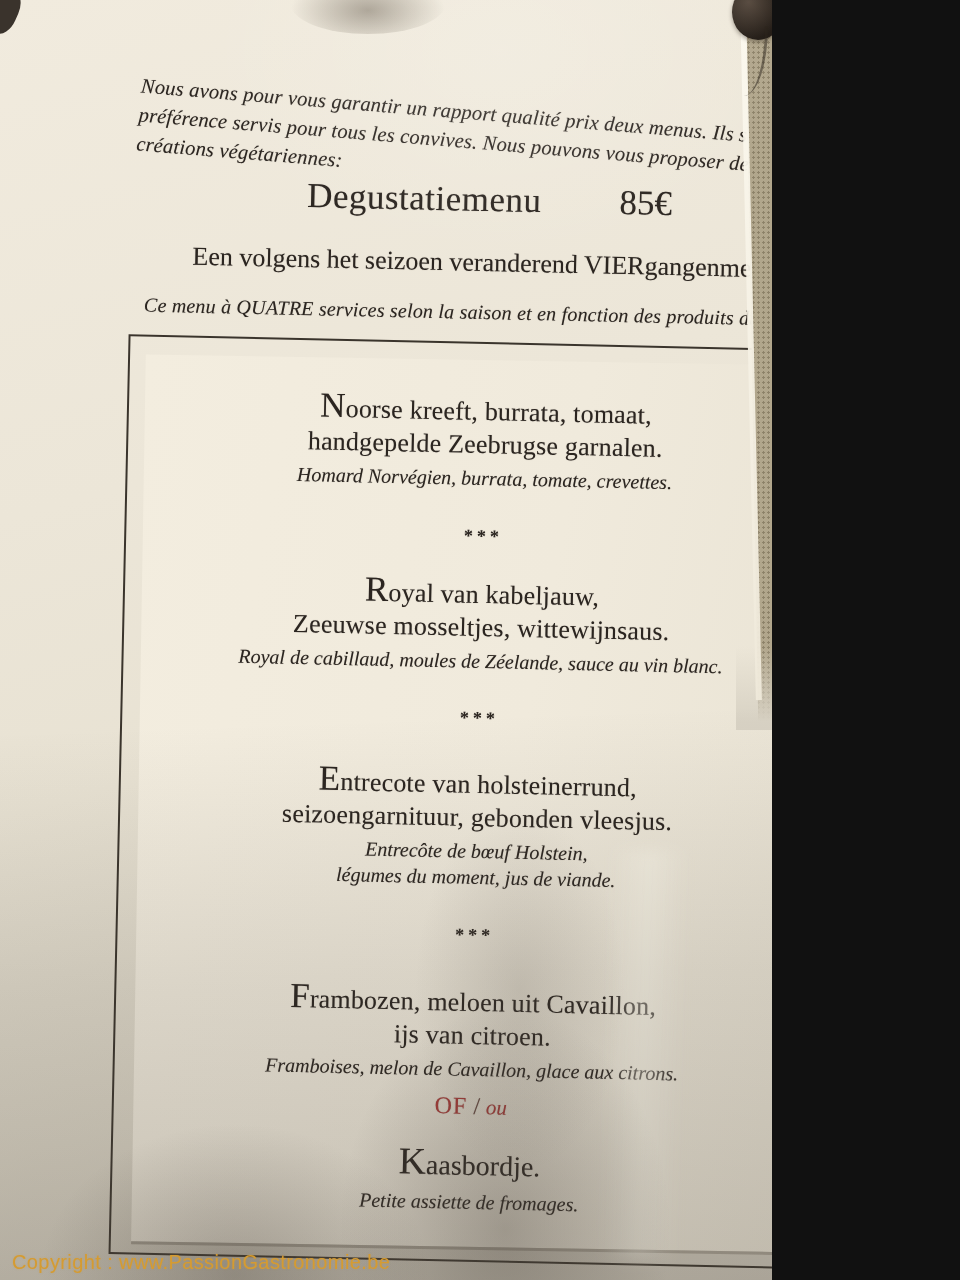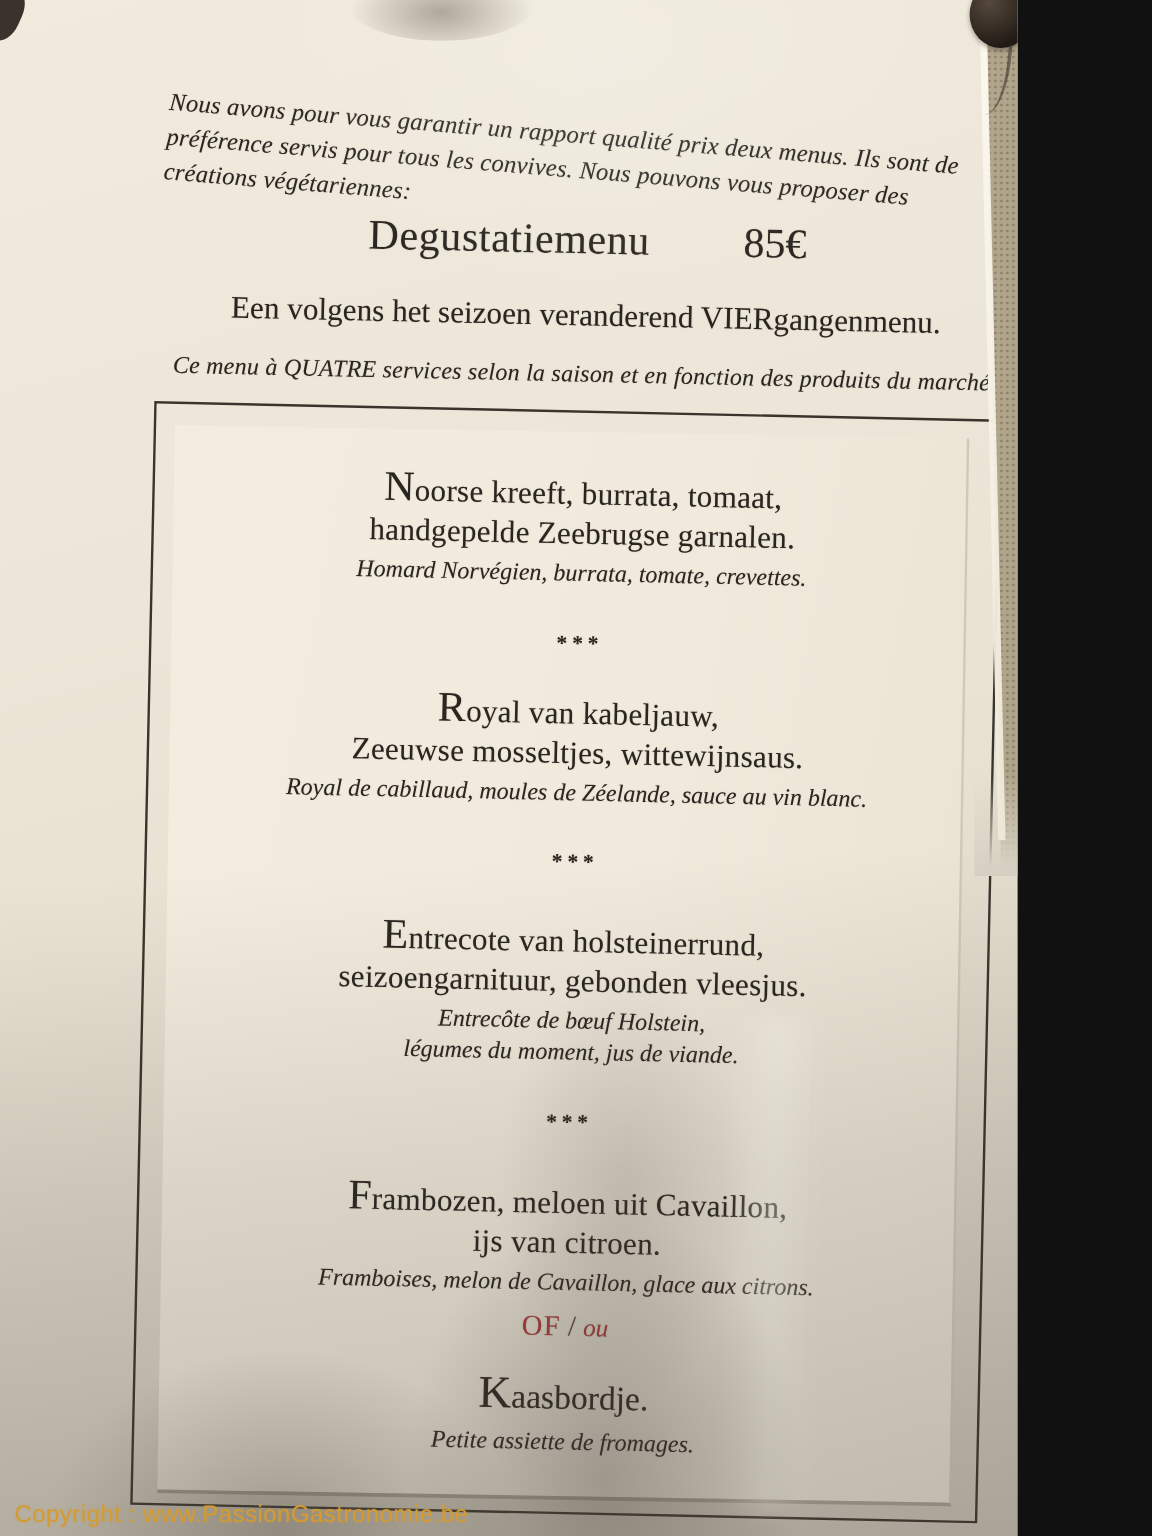--- a/index.html
+++ b/index.html
@@ -1,17 +1,17 @@
 <!DOCTYPE html>
 <html style="--accent_red: #b23a38; --watermark_gold: #d59b31; --paper_cream: #ece6d8; --ink: #2b2520;"><head>
 <meta charset="utf-8">
 <style>
   html,body { margin:0; padding:0; background:#111; }
   .photo {
-    position:relative; width:848px; height:1280px; overflow:hidden;
+    position:relative; width:772px; height:1280px; overflow:hidden;
     background: linear-gradient(165deg, #f1ebde 0%, #ece6d8 35%, #e8e2d3 55%, #dcd6c7 78%, #ccc6b9 100%);
     font-family:"Liberation Serif","DejaVu Serif",serif;
     color:var(--ink,#2b2520);
   }
   
   .page { position:absolute; inset:0; transform:rotate(1.25deg); transform-origin:480px 640px; }
   .intro {
     position:absolute; left:130px; top:58px; width:692px;
     font-style:italic; font-size:20.5px; line-height:1.42; letter-spacing:.2px;
     transform:rotate(3.4deg); transform-origin:0 0;

